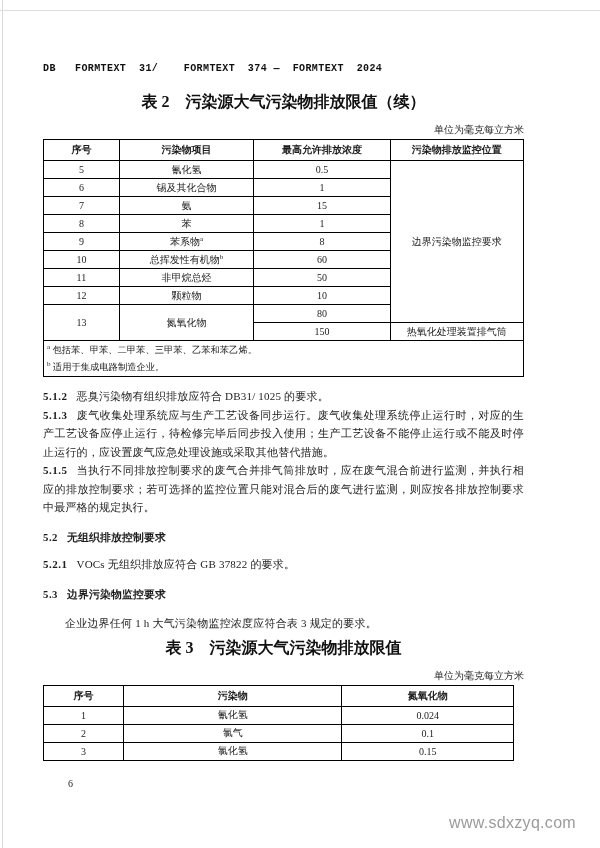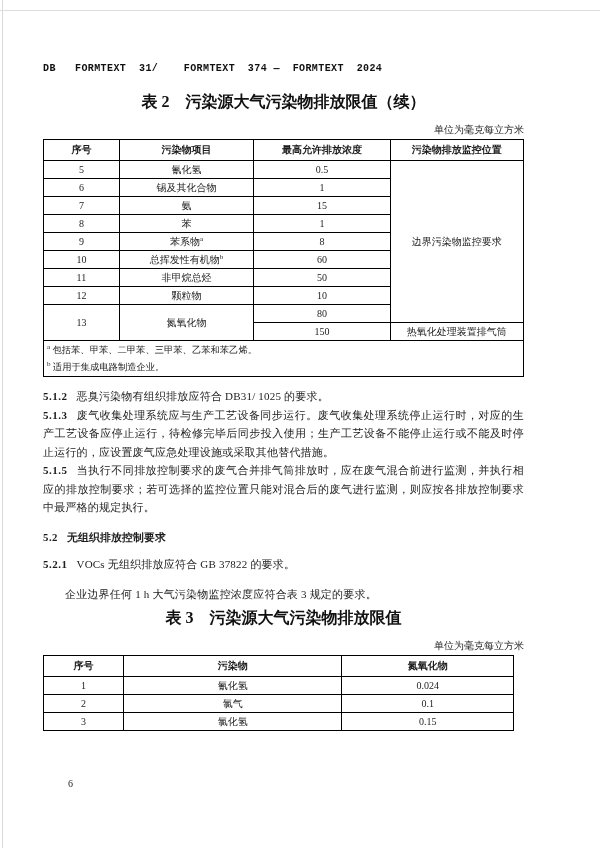--- a/index.html
+++ b/index.html
@@ -137,20 +137,21 @@
         </tr>
       </tbody>
     </table>
 
     <div class="clauses">
       <p class="clause"><span class="cnum">5.1.2</span><span>恶臭污染物有组织排放应符合 DB31/ 1025 的要求。</span></p>
       <p class="clause"><span class="cnum">5.1.3</span><span>废气收集处理系统应与生产工艺设备同步运行。废气收集处理系统停止运行时，对应的生产工艺设备应停止运行，待检修完毕后同步投入使用；生产工艺设备不能停止运行或不能及时停止运行的，应设置废气应急处理设施或采取其他替代措施。</span></p>
       <p class="clause"><span class="cnum">5.1.5</span><span>当执行不同排放控制要求的废气合并排气筒排放时，应在废气混合前进行监测，并执行相应的排放控制要求；若可选择的监控位置只能对混合后的废气进行监测，则应按各排放控制要求中最严格的规定执行。</span></p>
       <p class="clause clause-heading"><span class="cnum">5.2</span><span>无组织排放控制要求</span></p>
       <p class="clause"><span class="cnum">5.2.1</span><span>VOCs 无组织排放应符合 GB 37822 的要求。</span></p>
+      <p class="clause clause-heading"><span class="cnum">5.3</span><span>边界污染物监控要求</span></p>
       <p class="clause clause-indent">企业边界任何 1 h 大气污染物监控浓度应符合表 3 规定的要求。</p>
     </div>
 
     <div class="tbl-title" style="margin-top:5px;">表 3　污染源大气污染物排放限值</div>
     <div class="unit-note">单位为毫克每立方米</div>
 
     <table class="std" style="width:471px;">
       <colgroup>
           <col class="c3-1">
           <col class="c3-2">
@@ -177,13 +178,14 @@
         <tr>
           <td>3</td>
           <td>氯化氢</td>
           <td>0.15</td>
         </tr>
       </tbody>
     </table>
   </div>
 
   <div class="page-number">6</div>
+  <div class="watermark">www.sdxzyq.com</div>
 </div>
 
 </body></html>

